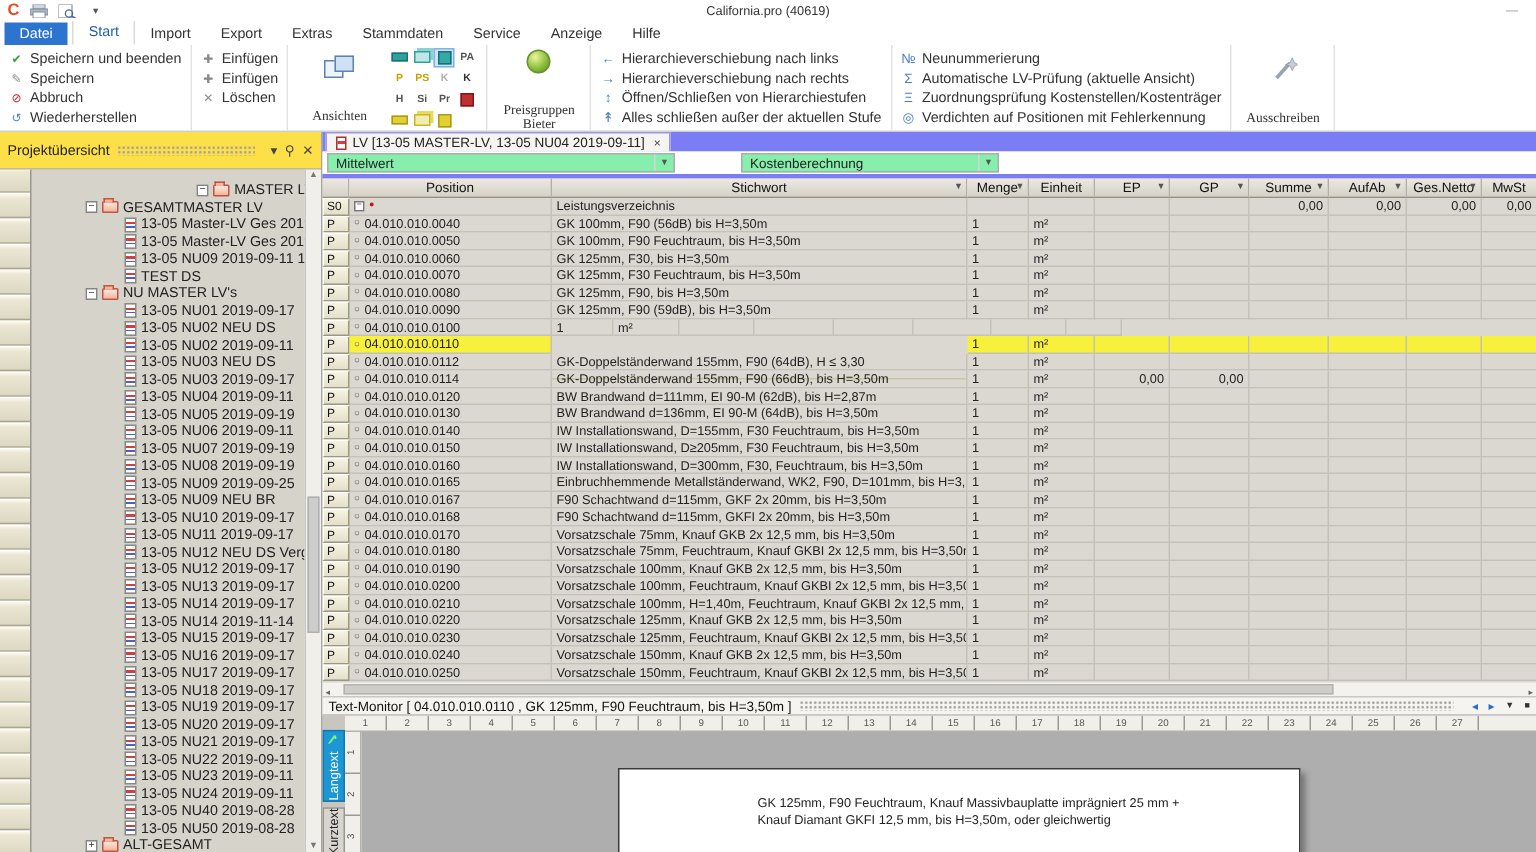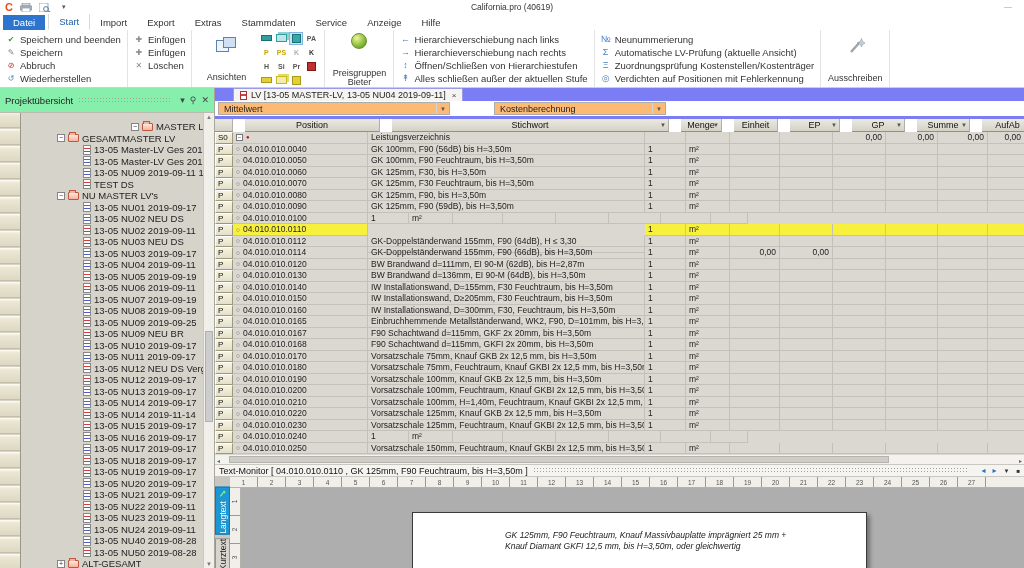--- a/index.html
+++ b/index.html
@@ -24,21 +24,21 @@
   
   .ribbon { height:58px; background:#fff; border-bottom:1px solid #cfcfcf; display:flex; align-items:stretch; }
   .rgroup { border-right:1px solid #e3e3e3; padding:3px 6px 2px 6px; display:flex; flex-direction:column; justify-content:flex-start; }
   .rgroup.row { flex-direction:row; align-items:center; gap:5px; }
   .stack { display:flex; flex-direction:column; gap:1px; }
   .stack-item { display:flex; align-items:center; gap:4px; height:12px; font-size:9.5px; white-space:nowrap; color:#333; }
   .gicon { width:10px; text-align:center; font-size:8px; flex:none; }
   .ic-green { color:#3a9e3a; } .ic-red { color:#cc2222; } .ic-blue { color:#4a8bc9; } .ic-grey { color:#8a8a8a; }
   .ic-nav { color:#4a7fc1; font-size:9px; }
   .bigbtn { display:flex; flex-direction:column; align-items:center; justify-content:space-between; gap:20px;
-    font-size:9px; text-align:center; width:56px; color:#333; padding-top:2px; }
+    font-size:9px; text-align:center; width:56px; color:#333; padding-top:2px;font-family:Liberation Serif, serif; }
   .bigbtn .lbl { line-height:9.5px; }
   .ansicht-ic { width:20px; height:16px; position:relative; }
   .ansicht-ic i { position:absolute; display:block; background:#eef4fb; border:1px solid #5a82b5; }
   .ansicht-ic i.b1 { left:0; top:3px; width:13px; height:12px; }
   .ansicht-ic i.b2 { left:7px; top:0; width:13px; height:11px; background:#cfe0f3; }
   .ball-ic { width:16px; height:16px; border-radius:50%;
     background:radial-gradient(circle at 35% 30%, #eef59a, #8cbf3f 55%, #4f8a1e); border:1px solid #6a8f2f; }
   .wand-ic { width:20px; height:18px; }
   .icon-grid { display:grid; grid-template-columns:repeat(4,14px); grid-auto-rows:13px; gap:1px; align-content:center; }
   .ig { display:flex; align-items:center; justify-content:center; font-size:7px; font-weight:bold; }
@@ -52,21 +52,21 @@
   .ig.bar-yel::before { width:9px; height:4px; background:#e3cf30; border:1px solid #a89a20; }
   .ig.win-yel::before { width:9px; height:6px; background:#f3ecb0; border:1px solid #c8b820; box-shadow:2px -2px 0 0 #e7da60; }
   .ig.sq-yel::before { width:7px; height:7px; background:#e3cf30; border:1px solid #a89a20; }
   .ig.lbl-y { color:#c8a000; } .ig.lbl-g { color:#b0b0b0; } .ig.lbl-d { color:#555; } .ig.lbl-k { color:#333; }
 
   
   .workspace { display:flex; height:480px; }
 
   
   .left-panel { width:215px; flex:none; background:#d6d3cb; display:flex; flex-direction:column; border-right:1px solid #a9a69e; }
-  .panel-header { height:15px; flex:none; background:#86efac; display:flex; align-items:center; font-size:9.5px; padding:12px 5px; color:#222; border-bottom:1px solid #bcb9b1; }
+  .panel-header { height:15px; flex:none; background:#fde047; display:flex; align-items:center; font-size:9.5px; padding:12px 5px; color:#222; border-bottom:1px solid #bcb9b1; }
   .grip { flex:1; height:7px; margin:0 5px; background-image:radial-gradient(#a6a39b 0.8px, transparent 0.9px); background-size:3px 3px; }
   .ph-ic { font-size:9px; color:#444; margin-left:5px; }
   .panel-body { flex:1; display:flex; position:relative; overflow:hidden; }
   .btn-strip { width:21px; flex:none; border-right:1px solid #9a978d;
     background:repeating-linear-gradient(180deg,#f7f4e4 0px,#ebe7d4 2px,#ddd8c2 14px,#a9a590 15px,#ffffff 16px,#f7f4e4 17px); }
   .tree { flex:1; padding-top:8px; overflow:hidden; font-size:9.5px; }
   .tree-item { height:11.5px; display:flex; align-items:center; white-space:nowrap; }
   .tree-item.d0 { padding-left:24px;justify-content:flex-end; } .tree-item.d1 { padding-left:36px; } .tree-item.d2 { padding-left:62px; }
   .exp { flex:none; width:8px; height:8px; border:1px solid #848484; background:#fff; font-size:7px; line-height:6px; text-align:center; margin-right:3px; color:#333; }
   .exp:empty { display:none; }
@@ -75,35 +75,35 @@
   .ticon.folder::before { content:""; position:absolute; left:0; top:-3px; width:5px; height:2px; background:#f5b49b; border:1px solid #c05540; border-bottom:none; }
   .ticon.doc { width:8px; height:10px; background:linear-gradient(#fff 0 2px,#d04040 2px 3.5px,#fff 3.5px 5px,#5060c0 5px 6px,#fff 6px); border:1px solid #888; }
   .tlabel { overflow:hidden; }
   .tree-scroll { position:absolute; right:0; top:0; bottom:0; width:11px; background:#f1efe9; border-left:1px solid #c8c8c8; }
   .tree-scroll .arr { position:absolute; left:0; right:0; text-align:center; font-size:6px; color:#777; }
   .tree-scroll .arr.up { top:1px; } .tree-scroll .arr.dn { bottom:1px; }
   .tree-thumb { position:absolute; left:1px; right:1px; top:48%; height:20%; background:#cdcdcd; border:1px solid #b0b0b0; }
 
   
   .main { flex:1; min-width:0; display:flex; flex-direction:column; }
-  .doc-tabbar { height:13px; flex:none; background:#7b7df4; display:flex; padding-left:18px; }
+  .doc-tabbar { height:13px; flex:none; background:#7b7df4; display:flex; padding-left:2px; }
   .doc-tab { background:#f5f4f0; display:flex; align-items:center; gap:4px; font-size:9px; padding:0 6px; color:#222; border:1px solid #9a9ae8; border-bottom:none; white-space:nowrap; }
   .doc-ic { width:7px; height:9px; background:linear-gradient(#fff 0 2px,#d04040 2px 4px,#fff 4px); border:1px solid #b03030; }
   .doc-close { font-size:8px; color:#444; margin-left:2px; }
 
   .combo-row { height:15px; flex:none; background:#fff; display:flex; align-items:center; }
-  .combo { height:13px; border:1px solid #adadad; background:#fdba74; font-size:9px; display:flex; align-items:center; padding-left:5px; position:relative; color:#222; }
+  .combo { height:13px; border:1px solid #adadad; background:#86efac; font-size:9px; display:flex; align-items:center; padding-left:5px; position:relative; color:#222; }
   .combo .carrow { position:absolute; right:0; top:0; bottom:0; width:13px; border-left:1px solid #d5d5d5; display:flex; align-items:center; justify-content:center; font-size:6px; color:#555; }
   .combo.c1 { width:232px; margin-left:3px; }
   .combo.c2 { width:172px; margin-left:44px; }
   .combo.c3 { width:244px; margin-left:96px; }
   .purple-line { height:3px; flex:none; background:#7b7df4; }
 
   
-  .grid-header { height:13px; flex:none; display:flex; font-size:9px; color:#111; overflow:hidden;gap:12px; }
+  .grid-header { height:13px; flex:none; display:flex; font-size:9px; color:#111; overflow:hidden; }
   .hcell { position:relative; display:flex; align-items:center; justify-content:center; flex:none;
     background:linear-gradient(#ece9e1,#d5d1c7); border-right:1px solid #b2afa6; border-bottom:1px solid #94917f; }
   .harrow { position:absolute; right:2px; font-size:6px; color:#555; }
   .harrow:empty { display:none; }
   .col-type { width:18px; } .col-pos { width:135px; } .col-stich { width:277px; }
   .col-menge { width:41px; } .col-einheit { width:44px; } .col-ep { width:50px; }
   .col-gp { width:53px; } .col-summe { width:53px; } .col-aufab { width:52px; }
   .col-gesnetto { width:50px; } .col-mwst { width:37px; }
   .grid-body { flex:none; overflow:hidden; }
   .trow { height:11.5px; display:flex; font-size:8.5px; background:#dbd8d2; }
@@ -133,21 +133,21 @@
   .side-tab.active { background:#1c97d4; color:#fff; height:62px; border-color:#1477aa; }
   .side-tab.active .chk { color:#7df07d; font-weight:bold; font-size:10px; }
   .side-tab.plain { background:#d8d5cf; color:#222; height:42px; margin-top:3px; }
   .canvas { flex:1; position:relative; overflow:hidden; }
   .h-ruler { position:absolute; left:0; right:0; top:0; height:11px; background:#f1efe9; border-bottom:1px solid #b5b2a9; display:flex; overflow:hidden; }
   .rseg { flex:none; width:28px; border-right:1px solid #999; font-size:6.5px; color:#555; display:flex; align-items:flex-end; justify-content:center; padding-bottom:1px; }
   .v-ruler { position:absolute; left:0; top:11px; bottom:0; width:11px; background:#f1efe9; border-right:1px solid #b5b2a9; display:flex; flex-direction:column; overflow:hidden; }
   .vseg { flex:none; height:28px; border-bottom:1px solid #999; font-size:6.5px; color:#555; display:flex; align-items:center; justify-content:center; }
   .vseg span { transform:rotate(-90deg); display:block; }
   .page { position:absolute; left:182px; top:35px; width:455px; height:200px; background:#fff; border:1px solid #3a3a3a; box-shadow:3px 3px 4px rgba(0,0,0,0.35); }
-  .page-text { position:absolute; left:92px; top:17px; font-size:8.5px; line-height:11px; color:#222; white-space:nowrap;font-style:italic; }
+  .page-text { position:absolute; left:92px; top:17px; font-size:8.5px; line-height:11px; color:#222; white-space:nowrap; }
 </style>
 </head>
 <body>
 
 <div class="titlebar">
   <div class="qat">
     <span class="applogo">C</span>
     <svg class="qicon" viewBox="0 0 12 9">
         <rect x="2" y="0" width="8" height="3" fill="#cfd6de" stroke="#7a8490" stroke-width="0.6"></rect>
         <rect x="0" y="3" width="12" height="4" fill="#aeb9c6" stroke="#7a8490" stroke-width="0.6"></rect>
@@ -1140,20 +1140,21 @@
         </div>
 
         <div class="trow">
           <div class="cell col-type">P</div>
           <div class="cell col-pos">
             <span class="exp2"></span>
             <span class="dot"></span>
             <span class="circ">○</span>
             <span>04.010.010.0240</span>
           </div>
+          <div class="cell col-stich">Vorsatzschale 150mm, Knauf GKB 2x 12,5 mm, bis H=3,50m</div>
           <div class="cell col-menge">1</div>
           <div class="cell col-einheit">m²</div>
           <div class="cell col-ep num"></div>
           <div class="cell col-gp num"></div>
           <div class="cell col-summe num"></div>
           <div class="cell col-aufab num"></div>
           <div class="cell col-gesnetto num"></div>
           <div class="cell col-mwst num"></div>
         </div>
 

